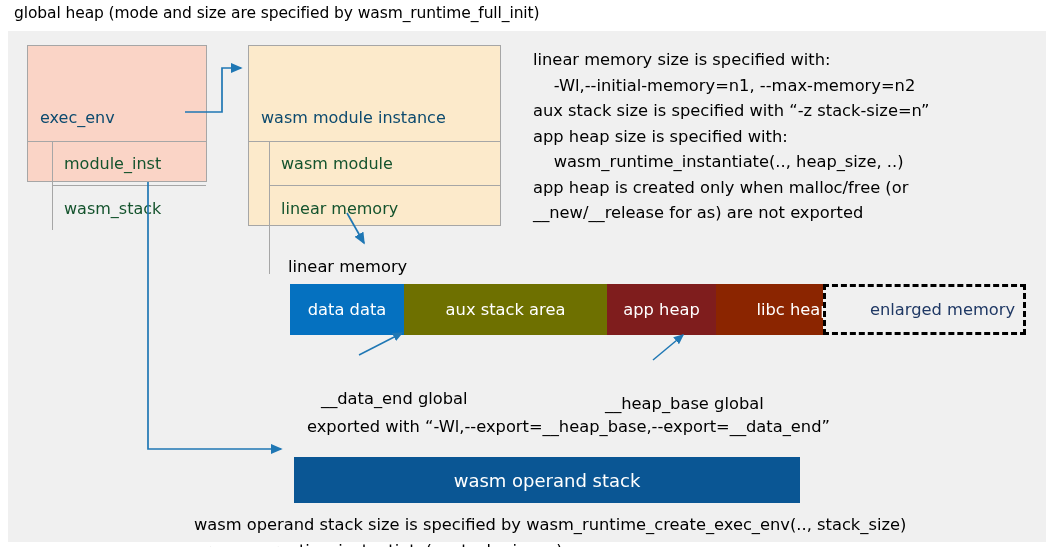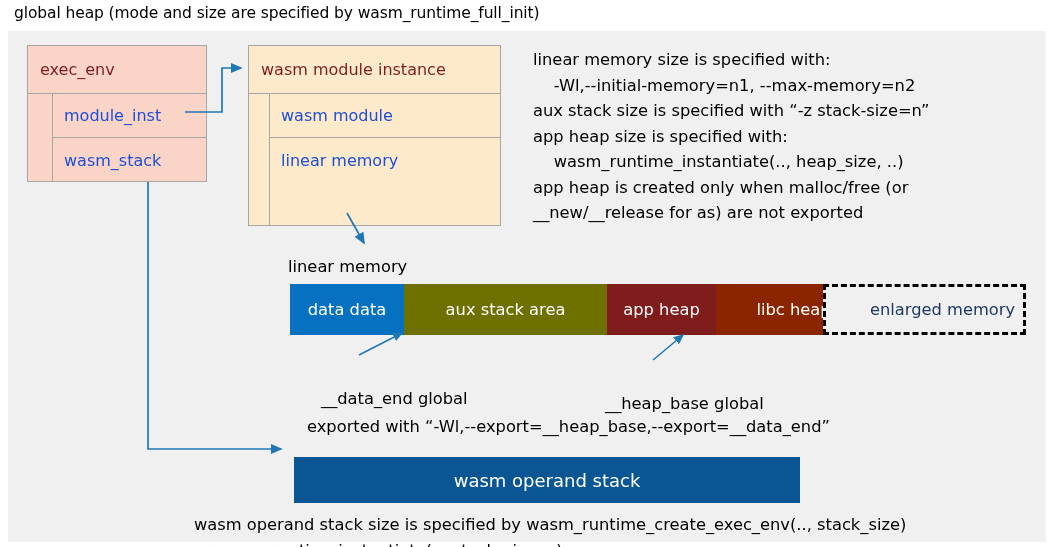--- a/index.html
+++ b/index.html
@@ -38,22 +38,23 @@
     box-sizing: border-box;
   }
   .struct-head {
     box-sizing: border-box;
     width: 100%;
     border-bottom: 1px solid #a6a6a6;
     display: flex;
     align-items: center;
     padding-left: 12px;
     font-size: 16px;
-    color: #7f1d1d;
-    white-space: nowrap;
+    color: #0c4a6e;
+    white-space: nowrap;
+    margin-top: 48px;
   }
   .struct-body {
     display: flex;
     width: 100%;
     box-sizing: border-box;
   }
   .struct-gutter {
     border-right: 1px solid #a6a6a6;
     box-sizing: border-box;
     flex: 0 0 auto;
@@ -61,21 +62,21 @@
   .struct-rows {
     flex: 1 1 auto;
     box-sizing: border-box;
   }
   .struct-row {
     box-sizing: border-box;
     display: flex;
     align-items: center;
     padding-left: 11px;
     font-size: 16px;
-    color: #1d4ed8;
+    color: #14532d;
     white-space: nowrap;
     border-bottom: 1px solid #a6a6a6;
   }
   .struct-row.last { border-bottom: none; }
 
   #exec-env-box { left: 19px; top: 14px; width: 180px; height: 137px; background: #fad4c6; }
   #exec-env-box .struct-head { height: 48px; }
   #exec-env-box .struct-gutter { width: 25px; height: 88px; }
   #exec-env-box .struct-rows { height: 88px; }
   #exec-env-box .struct-row { height: 44px; }

